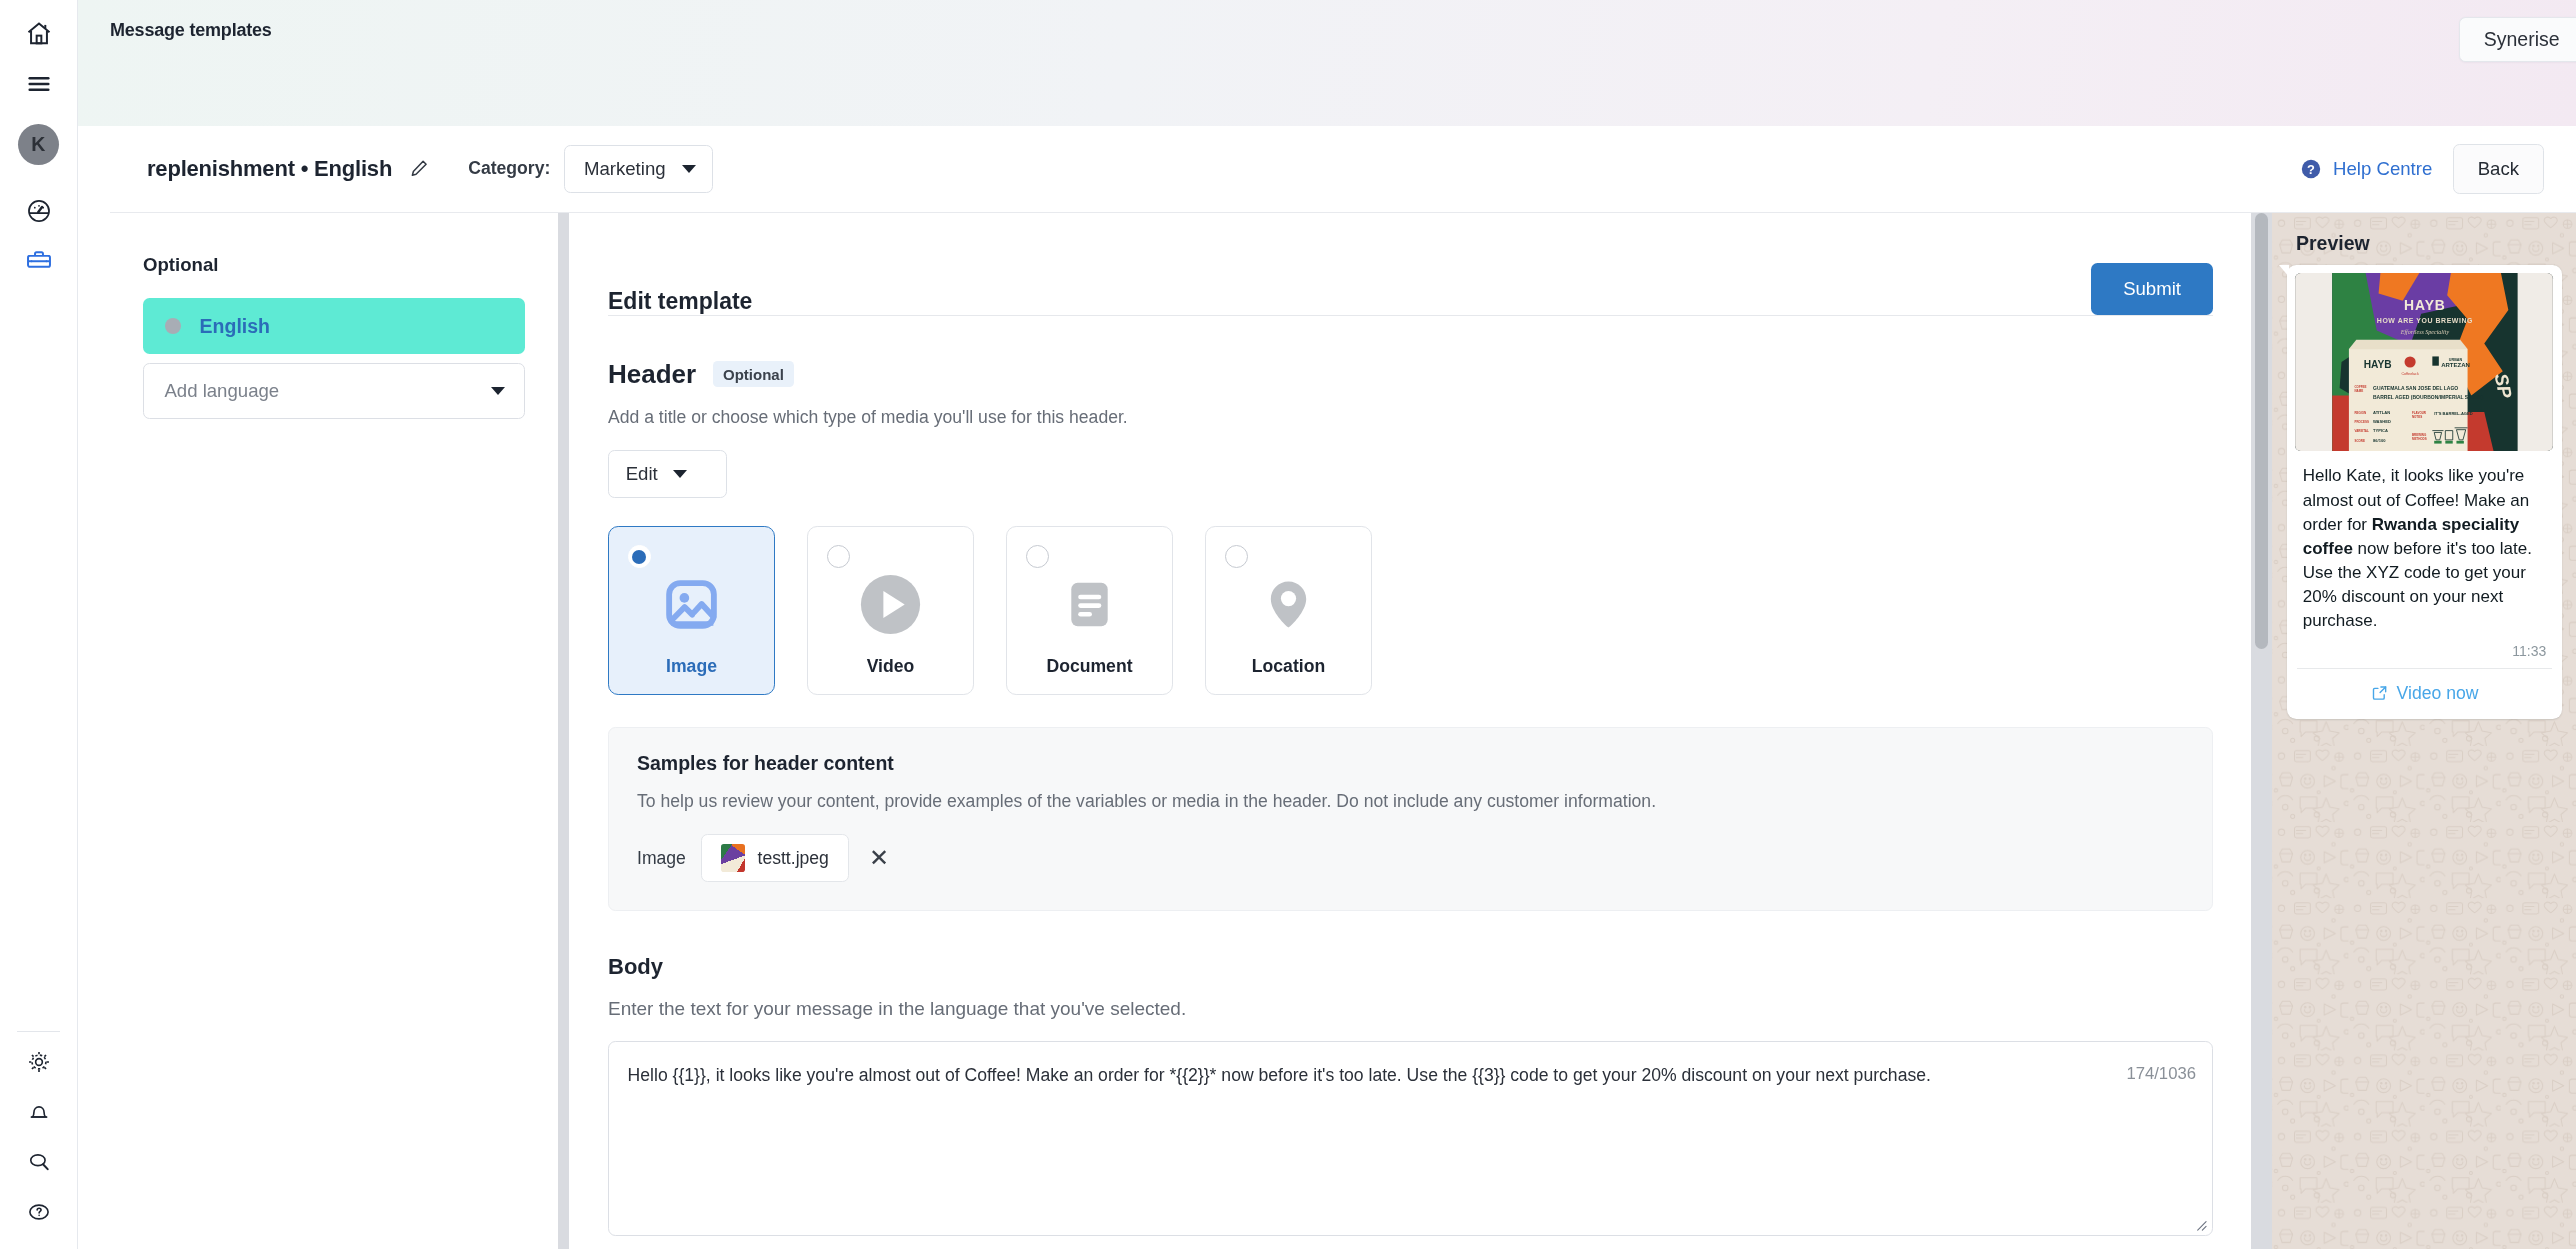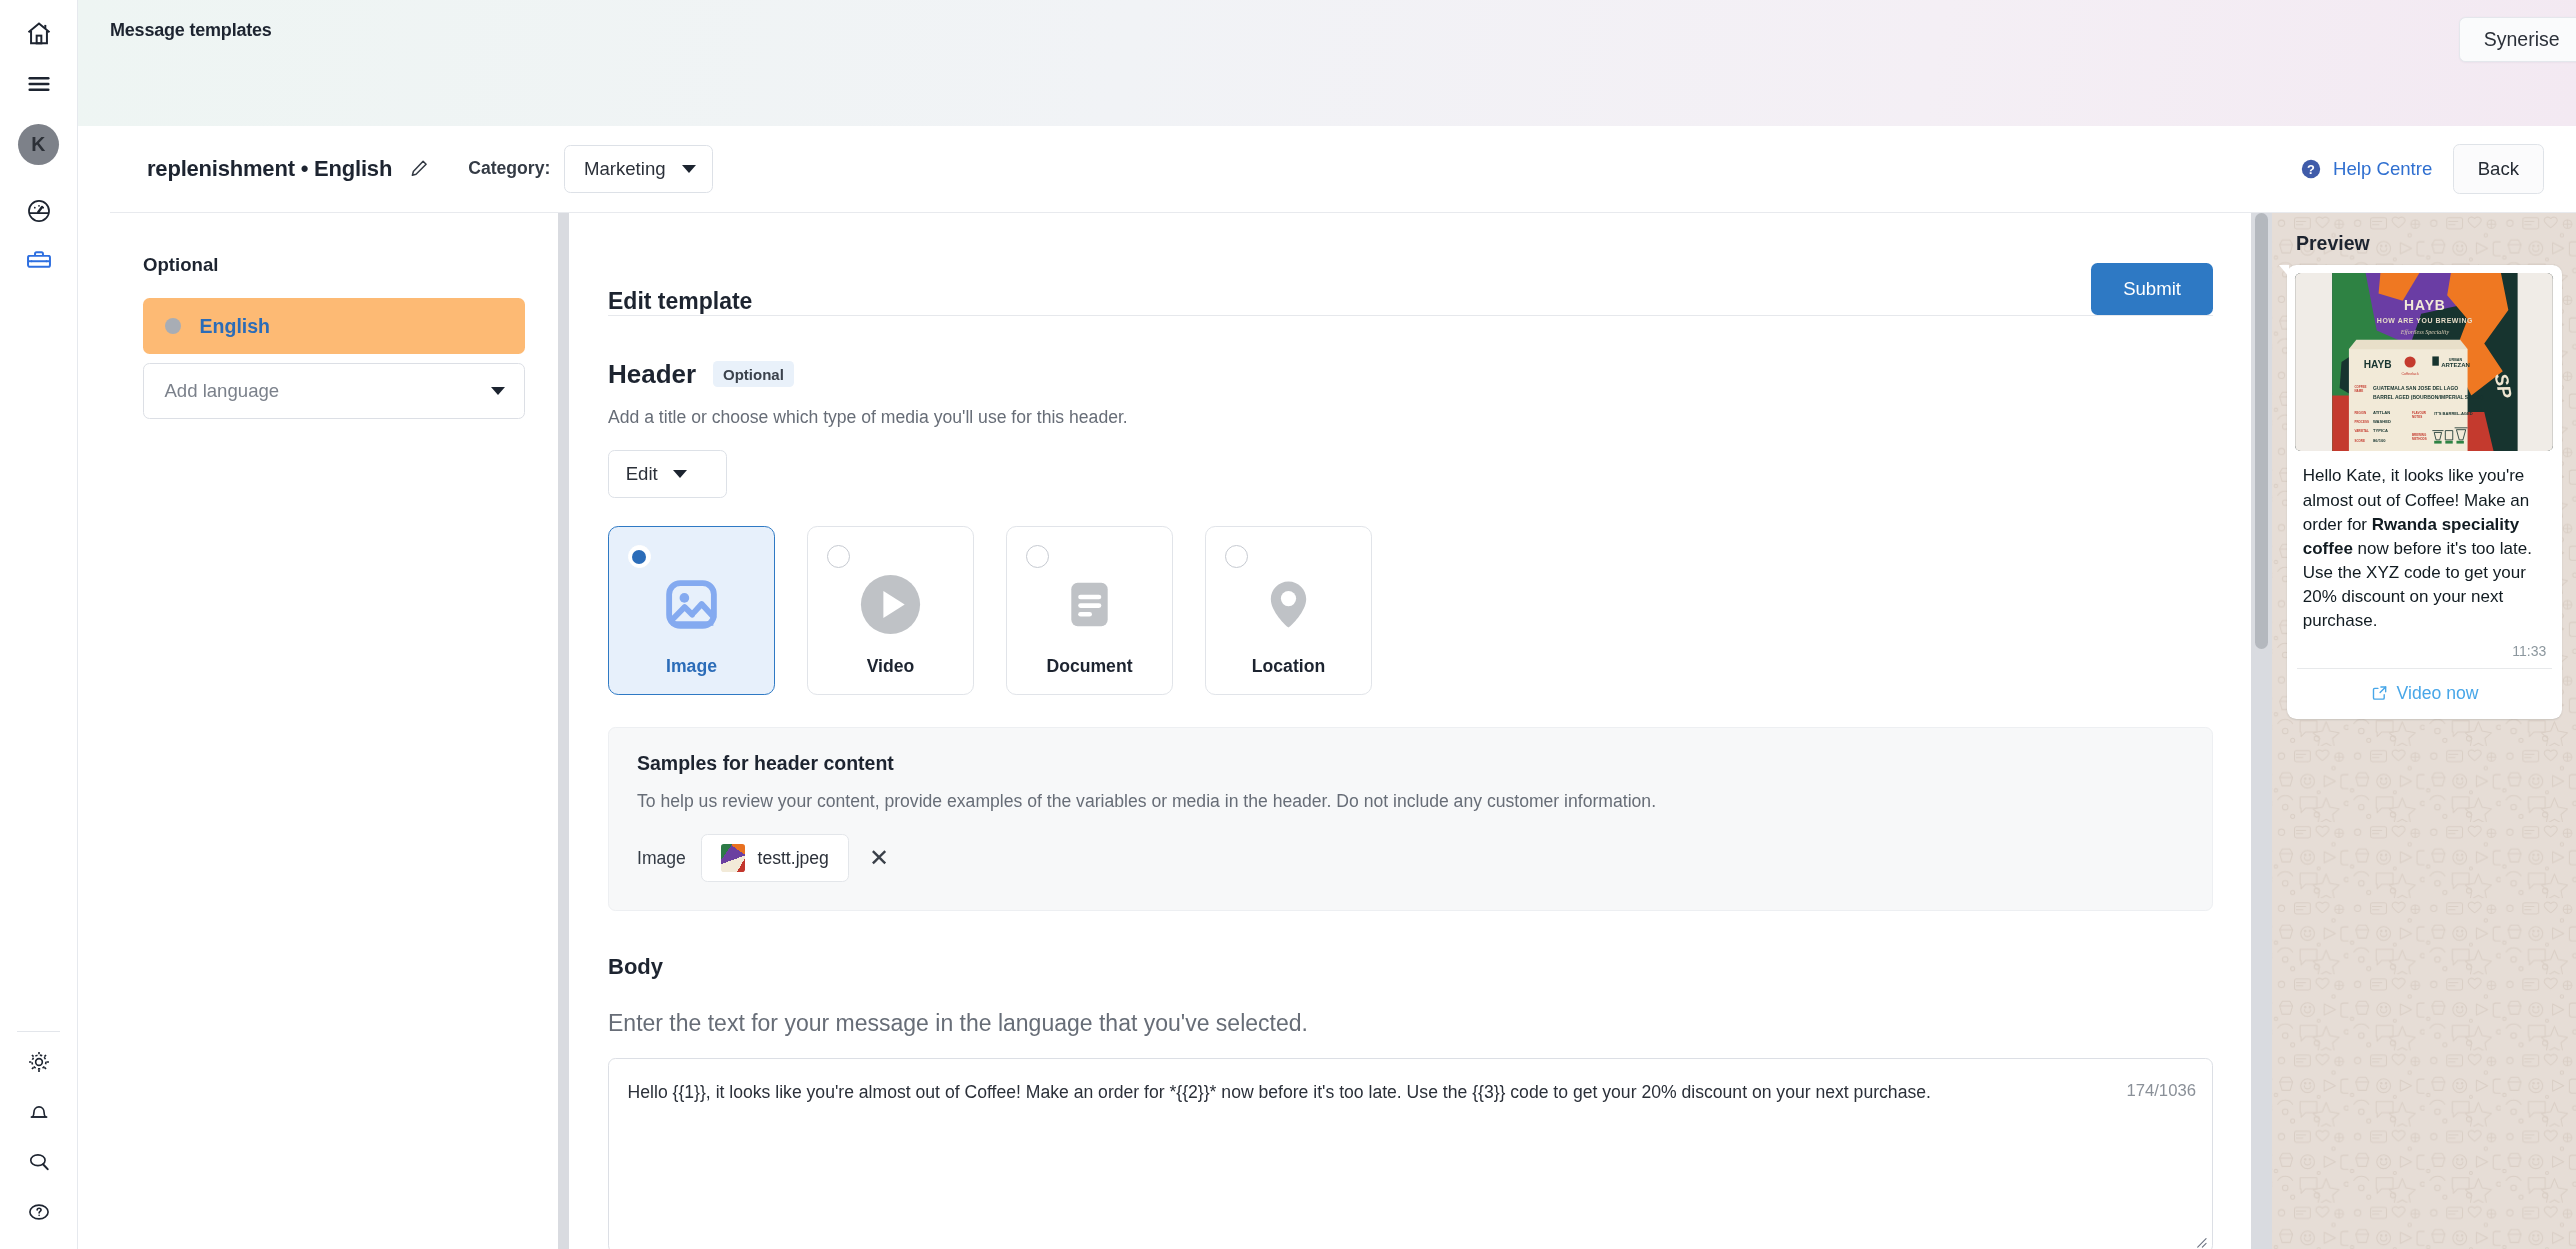--- a/index.html
+++ b/index.html
@@ -98,21 +98,21 @@
     position: absolute; left: 0; top: 0;
     width: 448px; height: 1037px; background: #ffffff;
   }
   #lang-title { margin: 41px 0 0 33px; font-size: 18.6px; font-weight: 700; color: #1d2430; }
   #lang-list { margin: 22px 33px 0 33px; }
   .lang-item {
     height: 56px; border-radius: 6.5px;
     display: flex; align-items: center; gap: 18.6px; padding: 0 22px;
     cursor: pointer;
   }
-  .lang-item.active { background: #fdba74; }
+  .lang-item.active { background: #5eead4; }
   .lang-dot { width: 16px; height: 16px; border-radius: 50%; background: #a8adb5; flex: none; }
   .lang-name { font-size: 19.5px; font-weight: 700; color: #2b6cb8; }
   #add-language {
     margin: 9.3px 33px 0 33px; height: 56px;
     border: 0.9px solid #dcdfe5; border-radius: 6.5px; background: #fff;
     display: flex; align-items: center; justify-content: space-between;
     padding: 0 18.6px 0 20.4px; cursor: pointer;
   }
   #add-language span { font-size: 18.6px; color: #7b818b; }
 
@@ -189,21 +189,21 @@
       linear-gradient(215deg, #e8701f 0%, #e8701f 24%, transparent 24%),
       linear-gradient(300deg, #c3362c 0%, #c3362c 20%, transparent 20%),
       linear-gradient(160deg, #6b3fa0 0%, #6b3fa0 55%, #f2ead8 55%);
   }
   #file-chip .fname { font-size: 17.6px; color: #2b3039; }
   #chip-close { font-size: 24px; color: #3a4049; cursor: pointer; line-height: 1; padding: 0 5.6px; }
 
   
   #body-sec { margin-top: 43px; }
   #body-title { font-size: 22px; font-weight: 700; color: #1d2430; }
-  #body-sub { margin-top: 30px; font-size: 23px; color: #676d77; }
+  #body-sub { margin-top: 18px; font-size: 19px; color: #676d77; }
   #body-box {
     margin-top: 20.4px; position: relative;
     border: 0.9px solid #dcdfe5; border-radius: 7.4px; background: #fff;
     height: 195px; padding: 20.4px 139px 0 18.6px;
   }
   #body-text { font-size: 17.6px; color: #2b3039; line-height: 1.55; }
   #body-count { position: absolute; right: 16px; top: 22px; font-size: 16.7px; color: #8a9098; margin-left: 24px; }
   #resize-grip { position: absolute; right: 4.6px; bottom: 3.7px; width: 13px; height: 13px; }
 
   

